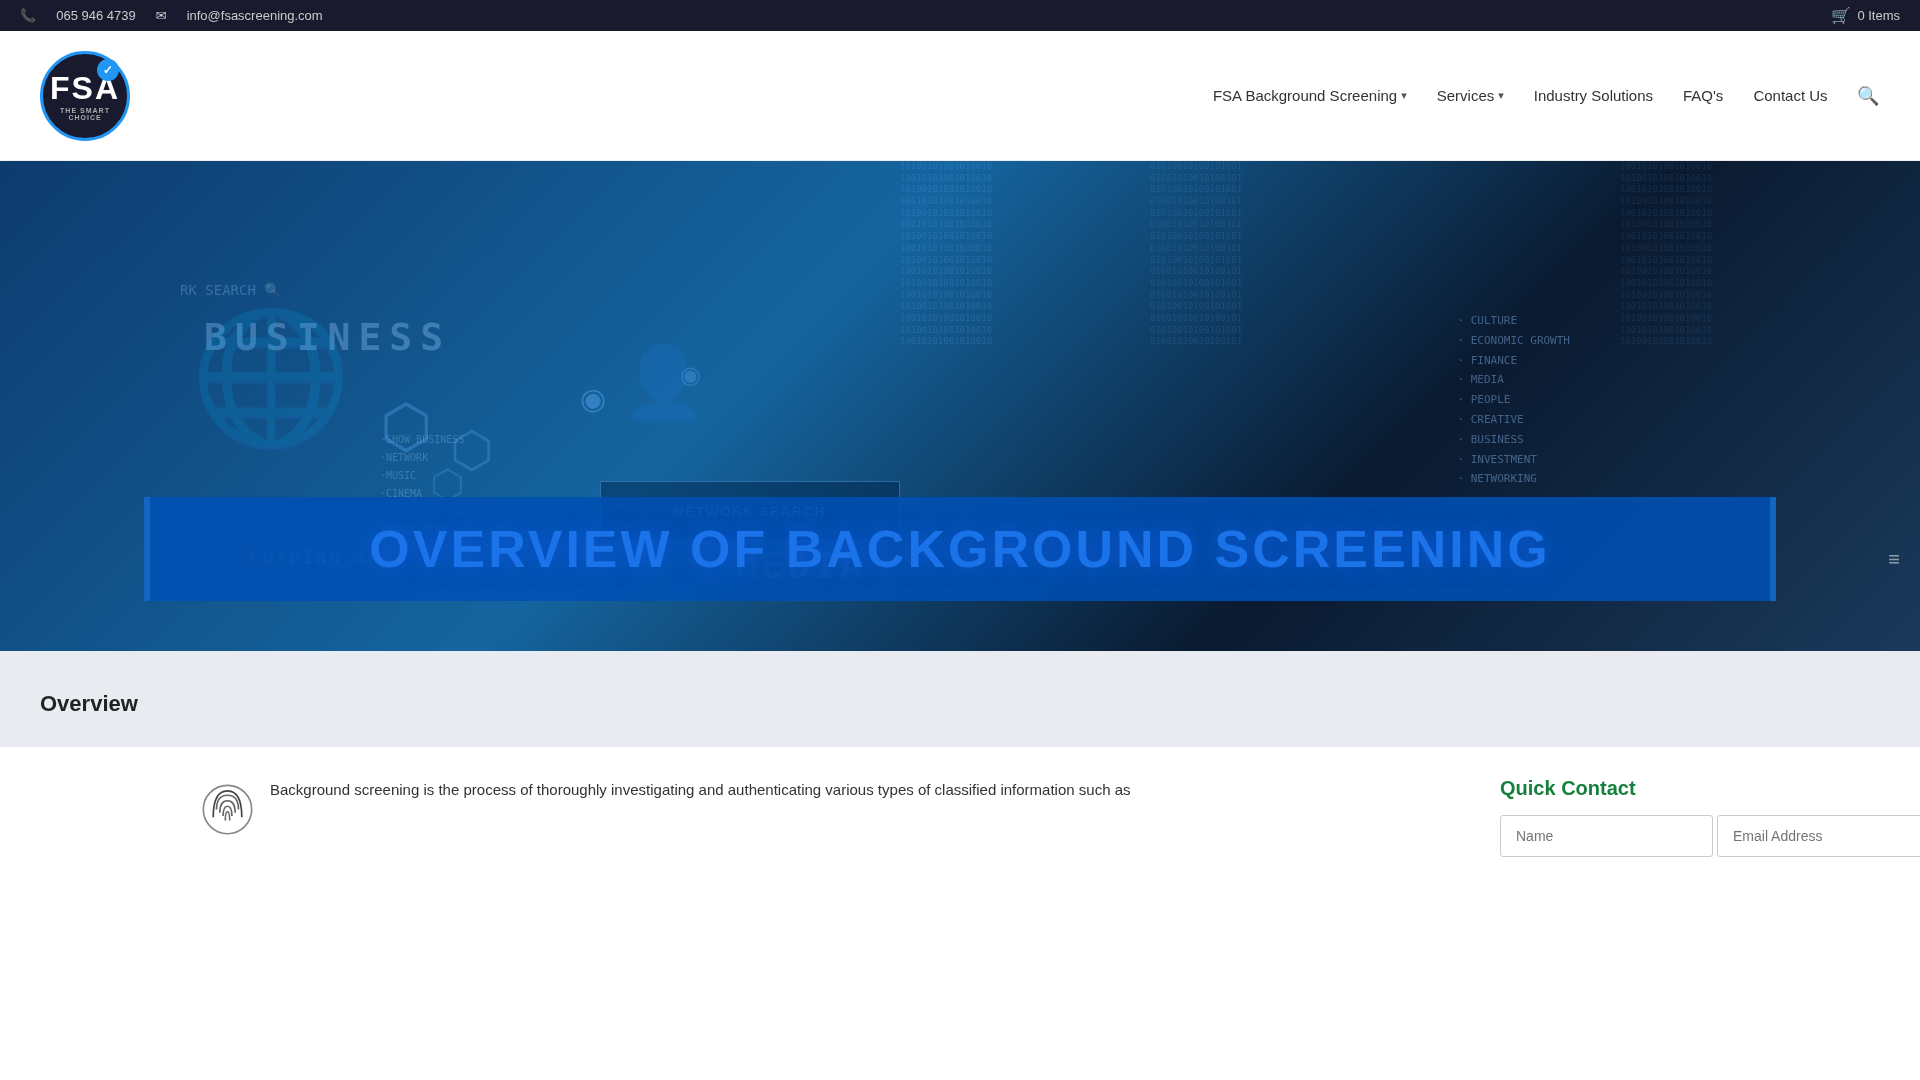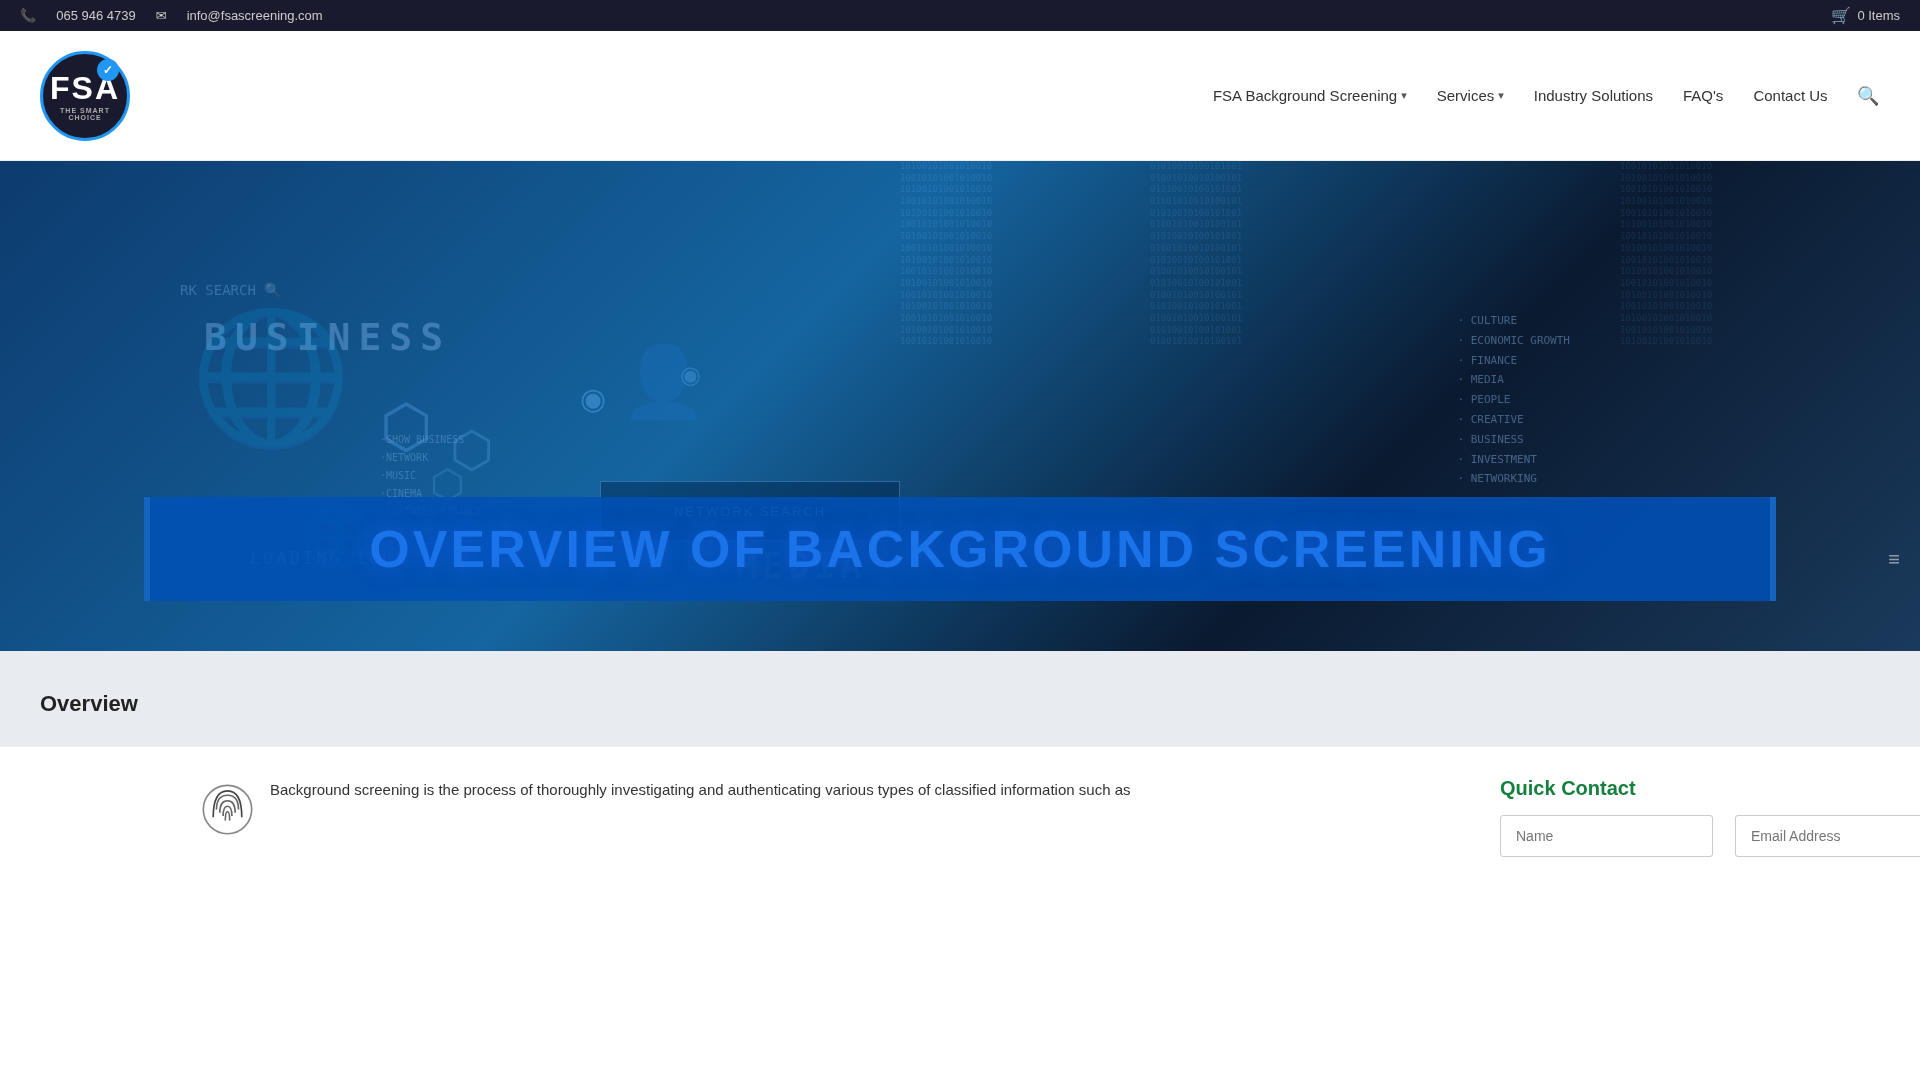--- a/index.html
+++ b/index.html
@@ -155,21 +155,21 @@
     .quick-contact {
       width: 340px;
       flex-shrink: 0;
     }
     .quick-contact h3 {
       font-size: 20px;
       font-weight: bold;
       color: #15803d;
       margin-bottom: 15px;
     }
-    .contact-form { display: flex; gap: 22px; margin-top: 15px; }
+    .contact-form { display: flex; gap: 4px; margin-top: 15px; }
     .contact-input {
       flex: 1;
       padding: 12px 15px;
       border: 1px solid #ccc;
       border-radius: 3px;
       font-size: 14px;
       color: #999;
       outline: none;
     }
 

